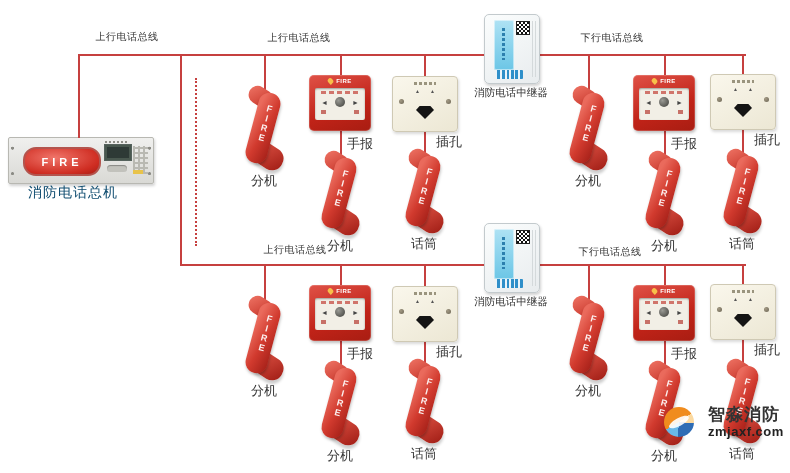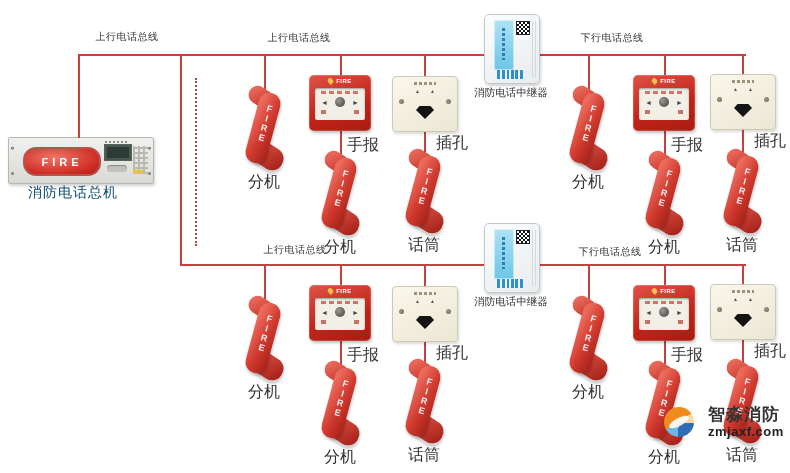--- a/index.html
+++ b/index.html
@@ -17,21 +17,21 @@
   
   .bus-label{
     position:absolute;transform:translateX(-50%);white-space:nowrap;
     font-size:10px;color:#323232;letter-spacing:.5px;
   }
   
   .dev{position:absolute;}
   .dev.handset{width:60px;height:100px;}
   .dev.callpoint{width:62px;height:56px;}
   .dev.jack{width:64px;height:54px;}
-  .dev-label{font-size:16px;color:var(--label-color);}
+  .dev-label{font-size:13px;color:var(--label-color);}
   .dev.handset .dev-label{position:absolute;top:84px;left:0;width:100%;text-align:center;}
   .dev.callpoint .dev-label{position:absolute;left:38px;top:60px;white-space:nowrap;}
   .dev.jack .dev-label{position:absolute;left:44px;top:57px;white-space:nowrap;}
   
   .hs-wrap{position:absolute;left:50%;top:0;width:40px;height:82px;transform:translateX(-50%);}
   .hs-ear{position:absolute;top:0;left:4px;width:26px;height:18px;border-radius:9px;
     background:linear-gradient(120deg,#ef7465,#c22d22);transform:rotate(32deg);}
   .hs-mouth{position:absolute;bottom:2px;right:0;width:31px;height:23px;border-radius:11px;
     background:linear-gradient(120deg,#e25648,#9f1c14);transform:rotate(32deg);
     box-shadow:2px 3px 3px rgba(0,0,0,.2);}

